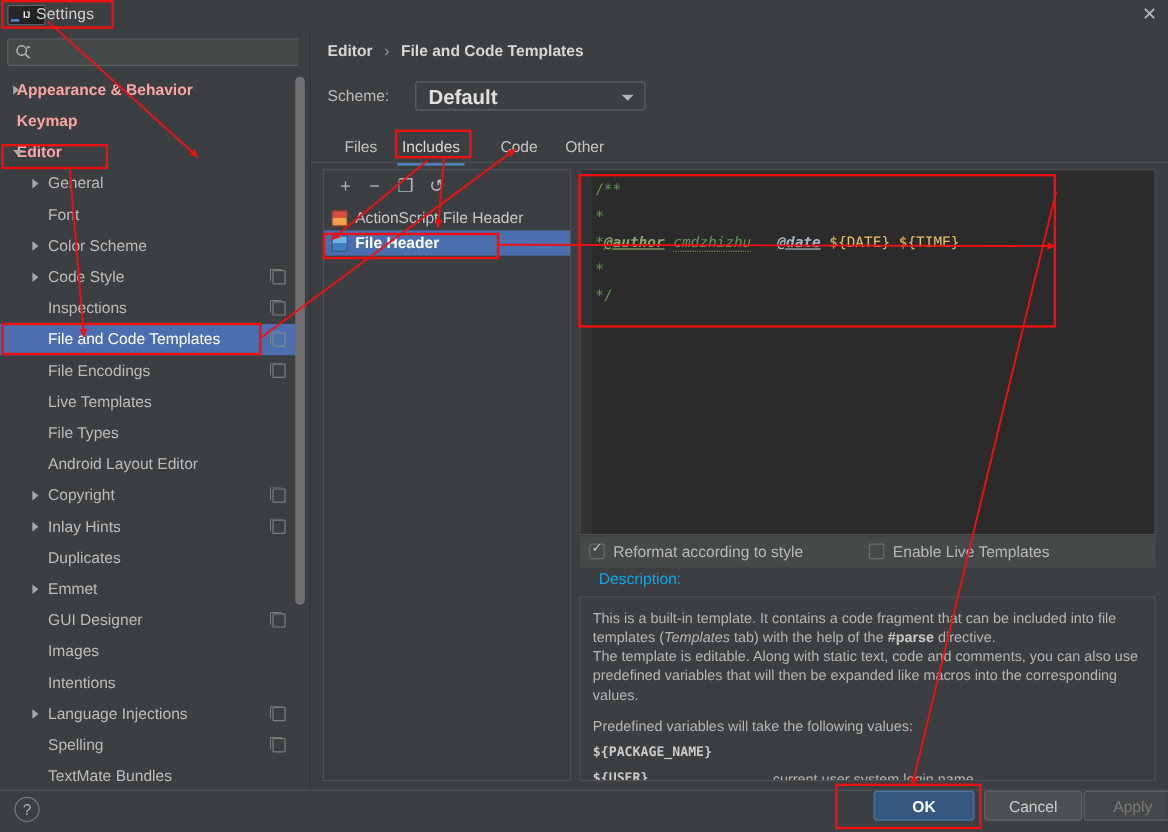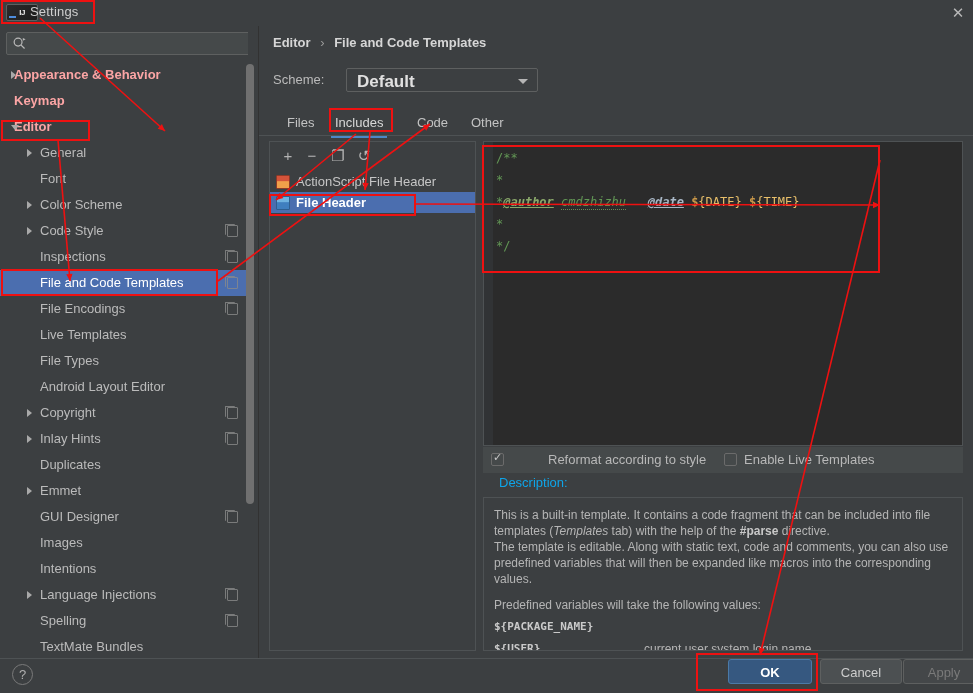--- a/index.html
+++ b/index.html
@@ -318,21 +318,21 @@
         </div>
     </div>
 
     <div id="editor-pane">
       <div id="editor-gutter"></div>
       <div id="code"><div><span class="c-doc">/**</span></div><div><span class="c-doc">*</span></div><div><span class="c-doc">*</span><span class="c-author">@author</span><span class="c-doc"> </span><span class="c-word">cmdzhizhu</span><span class="c-doc">   </span><span class="c-tag">@date</span><span class="c-doc"> </span><span class="c-dollar">$</span><span class="c-macro">{DATE}</span><span class="c-doc"> </span><span class="c-dollar">$</span><span class="c-macro">{TIME}</span></div><div><span class="c-doc">*</span></div><div><span class="c-doc">*/</span></div></div>
     </div>
 
     <div id="cb-row">
         <span class="cbx checked" style="left: 8px; top: 6px;"></span>
-        <span class="cb-label" style="left: 28px; top: 5px; margin-left: 37px;">Reformat according to style</span>
+        <span class="cb-label" style="left: 28px; top: 5px;">Reformat according to style</span>
         <span class="cbx" style="left: 241px; top: 6px;"></span>
         <span class="cb-label" style="left: 261px; top: 5px;">Enable Live Templates</span>
       </div>
 
     <div id="desc-label">Description:</div>
 
     <div id="desc-box">
       <div>
         <span>This is a built-in template. It contains a code fragment that can be included into file templates (</span><i>Templates</i><span> tab) with the help of the </span><b>#parse</b><span> directive.</span>
       </div>

